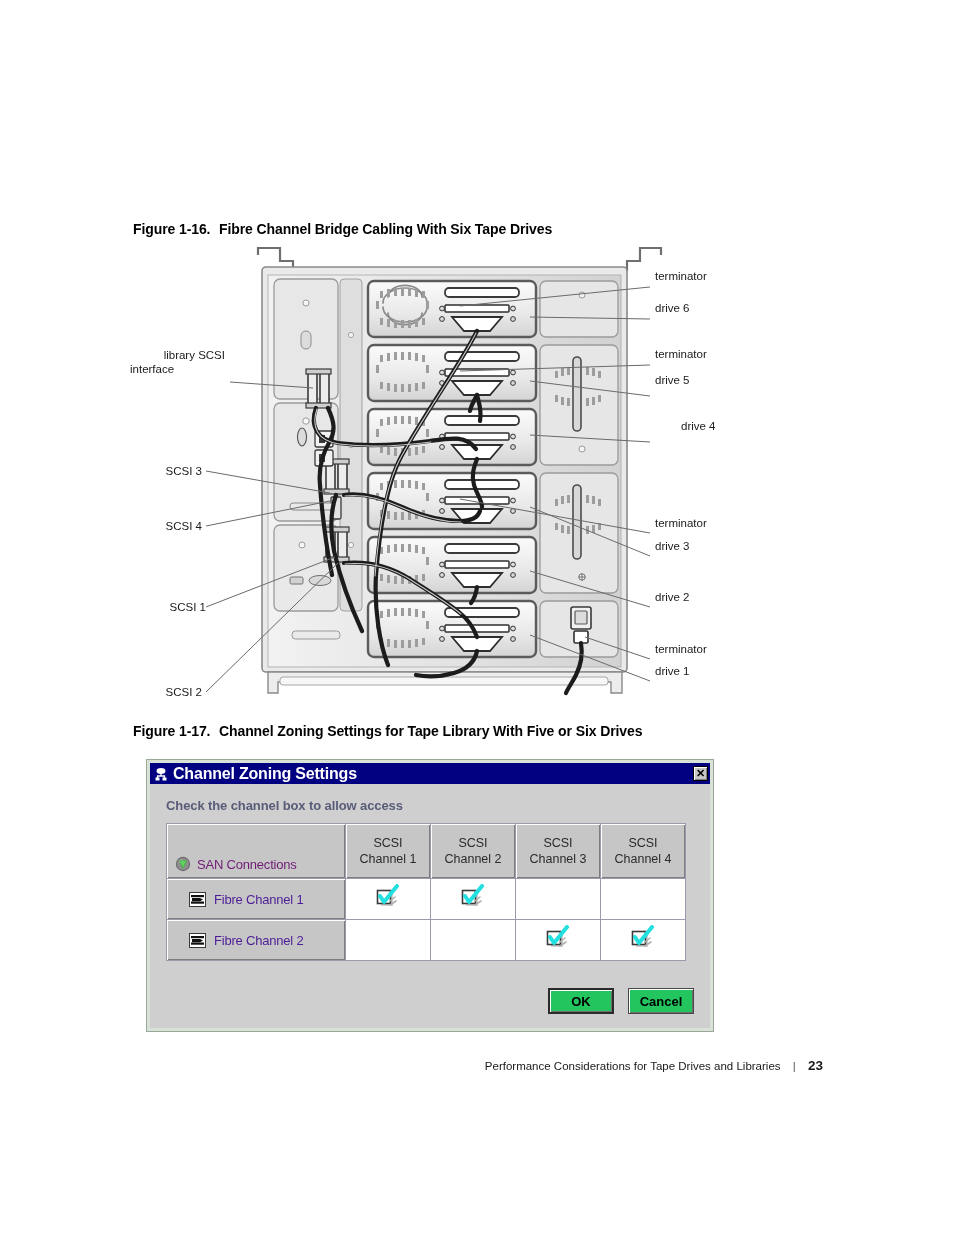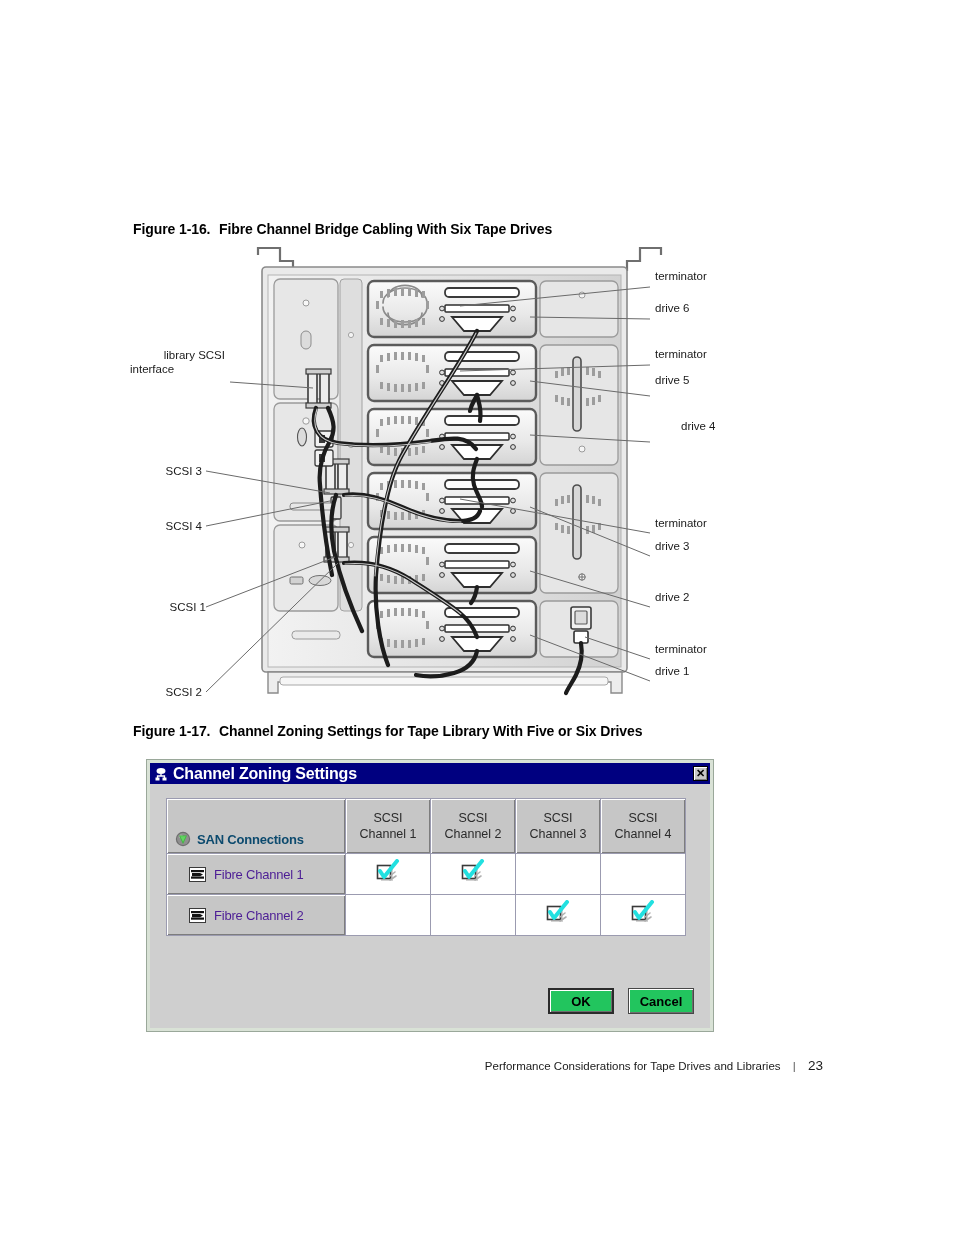--- a/index.html
+++ b/index.html
@@ -114,21 +114,21 @@
   .hdr-cell .l2 { display: block; }
 
   .hdr-corner {
     background: #c6c6c6;
     box-shadow: inset 1px 1px 0 #ffffff, inset -1px -1px 0 #7d7d7d;
     height: 48px;
     vertical-align: bottom;
     padding: 0 0 6px 8px !important;
   }
   .corner-inner { display: flex; align-items: center; gap: 6px; }
-  .corner-label { font-size: 13px; font-weight: bold; color: #0c4a6e; letter-spacing: -0.2px; }
+  .corner-label { font-size: 13px; font-weight: normal; color: #701a75; letter-spacing: -0.2px; }
 
   .row-head {
     background: #c6c6c6;
     box-shadow: inset 1px 1px 0 #ffffff, inset -1px -1px 0 #7d7d7d;
     height: 40px;
     vertical-align: middle;
     padding-left: 22px !important;
   }
   .rowhead-inner { display: flex; align-items: center; gap: 8px; }
   .rowhead-label { font-size: 13px; color: #4c1d95; letter-spacing: -0.2px; }
@@ -175,21 +175,21 @@
     left: 0; top: 1058px;
     width: 954px;
     text-align: right;
     padding-right: 131px;
     box-sizing: border-box;
     font-size: 11.5px;
     color: #1a1a1a;
     white-space: nowrap;
   }
   #footer .sep { display: inline-block; margin: 0 9px; color: #555; }
-  #footer .pageno { font-size: 13.5px; font-weight: normal; }
+  #footer .pageno { font-size: 13.5px; font-weight: bold; }
 </style>
 </head>
 <body>
 
 <div class="fig-caption" style="left:133px; top:221px;">
   <span class="fig-num">Figure 1-16.</span><span>Fibre Channel Bridge Cabling With Six Tape Drives</span>
 </div>
 
 <div id="fig16">
 
@@ -604,20 +604,21 @@
           <path d="M7 7 v2 M3.5 11 v-2 h7 v2" stroke="#ffffff" stroke-width="1.3" fill="none"></path>
           <rect x="1.5" y="10.5" width="4" height="3" fill="#ffffff"></rect>
           <rect x="8.5" y="10.5" width="4" height="3" fill="#ffffff"></rect>
         </svg>
       </span>
       <span class="titlebar-title">Channel Zoning Settings</span>
       <button class="close-btn">✕</button>
     </div>
 
     <div class="dlg-body">
+      <div class="dlg-hint">Check the channel box to allow access</div>
 
       <table class="zoning">
         <tbody>
             <tr>
           <td class="hdr-corner" style="width:170px;">
             <div class="corner-inner">
               <span class="globe-icon">
                 <svg width="16" height="16" viewBox="0 0 16 16">
                   <circle cx="8" cy="8" r="7.2" fill="#6e6e6e"></circle>
                   <circle cx="8" cy="8" r="6" fill="#8f8f8f"></circle>

